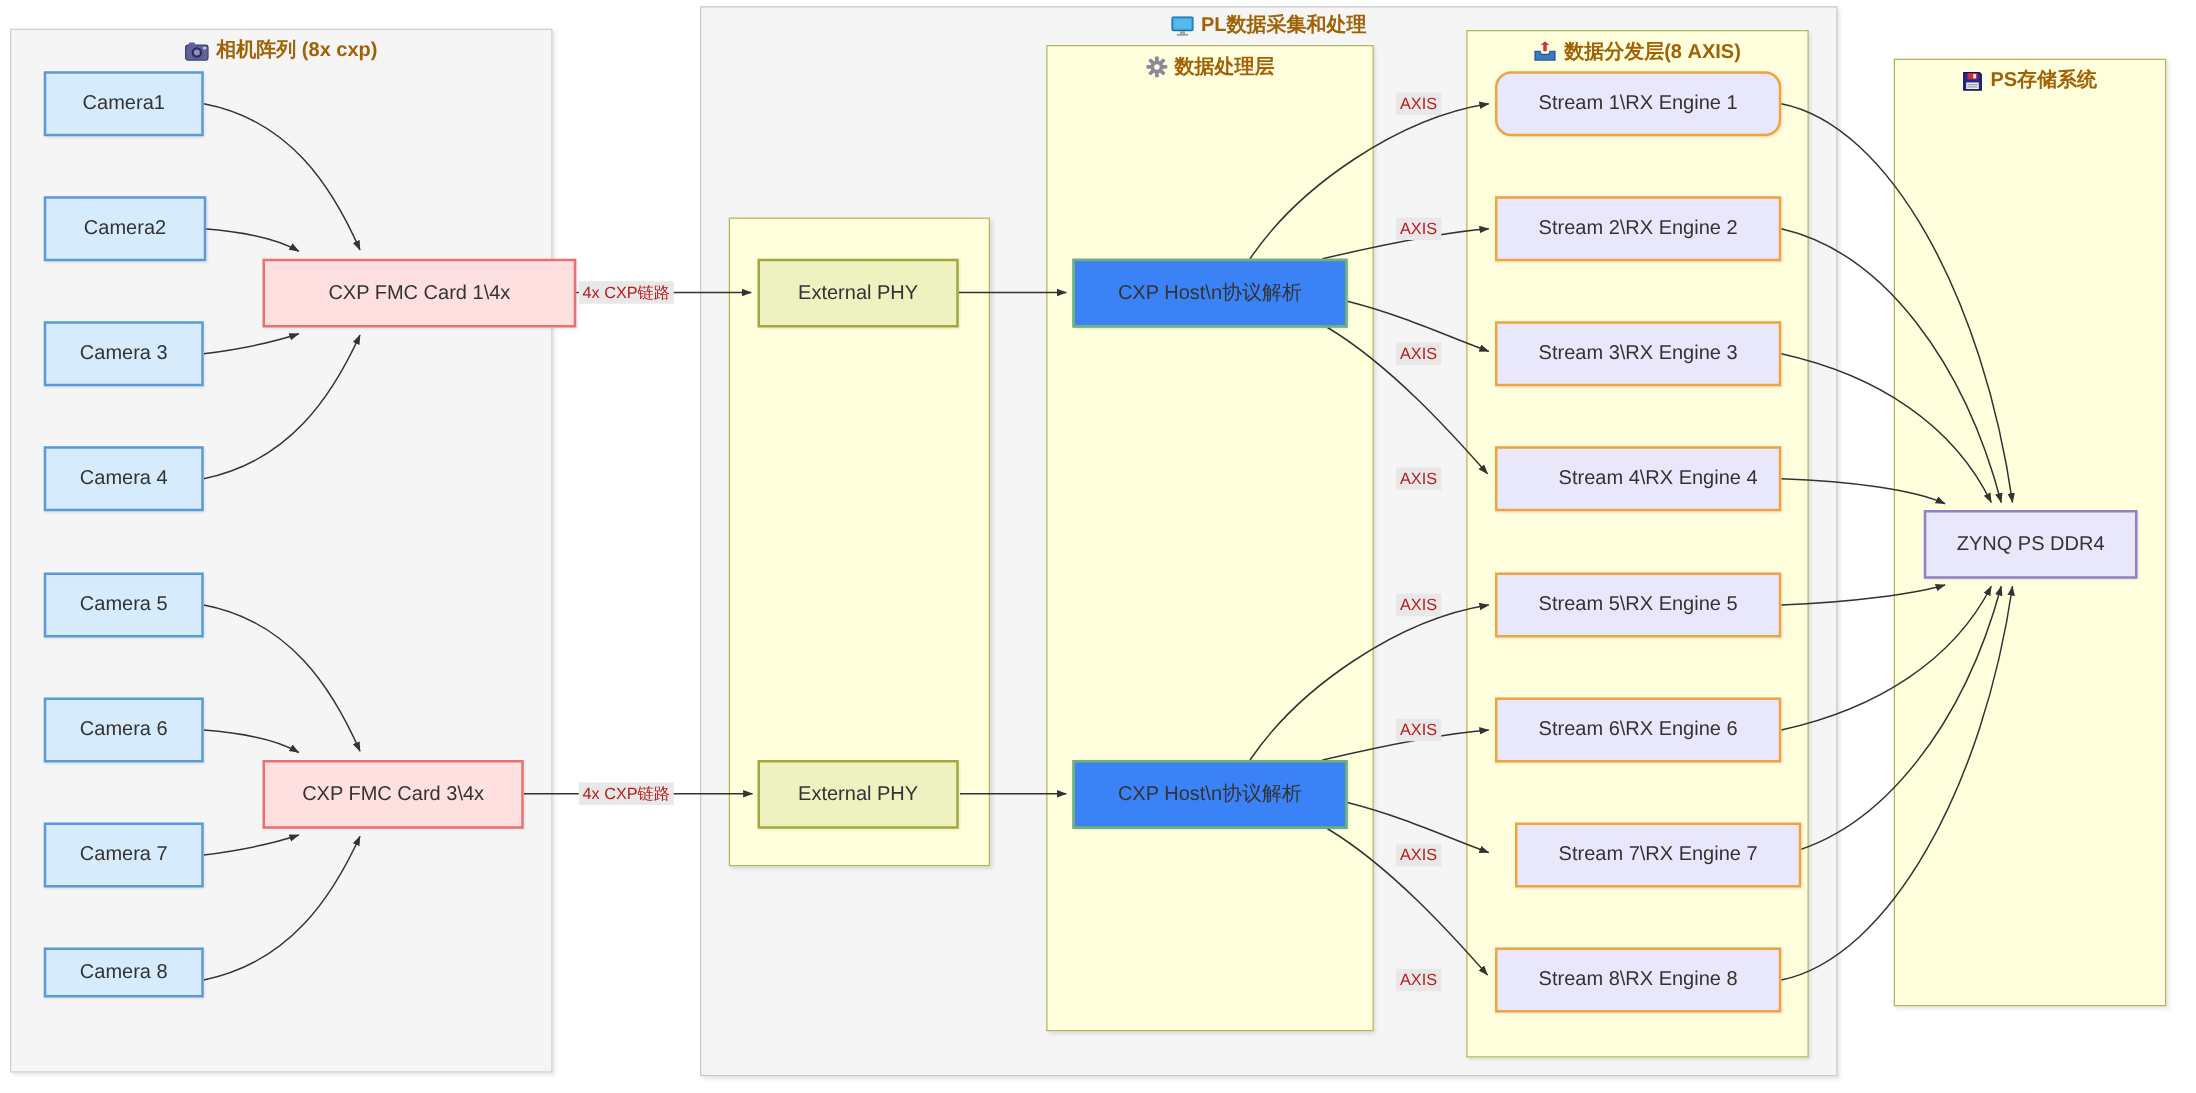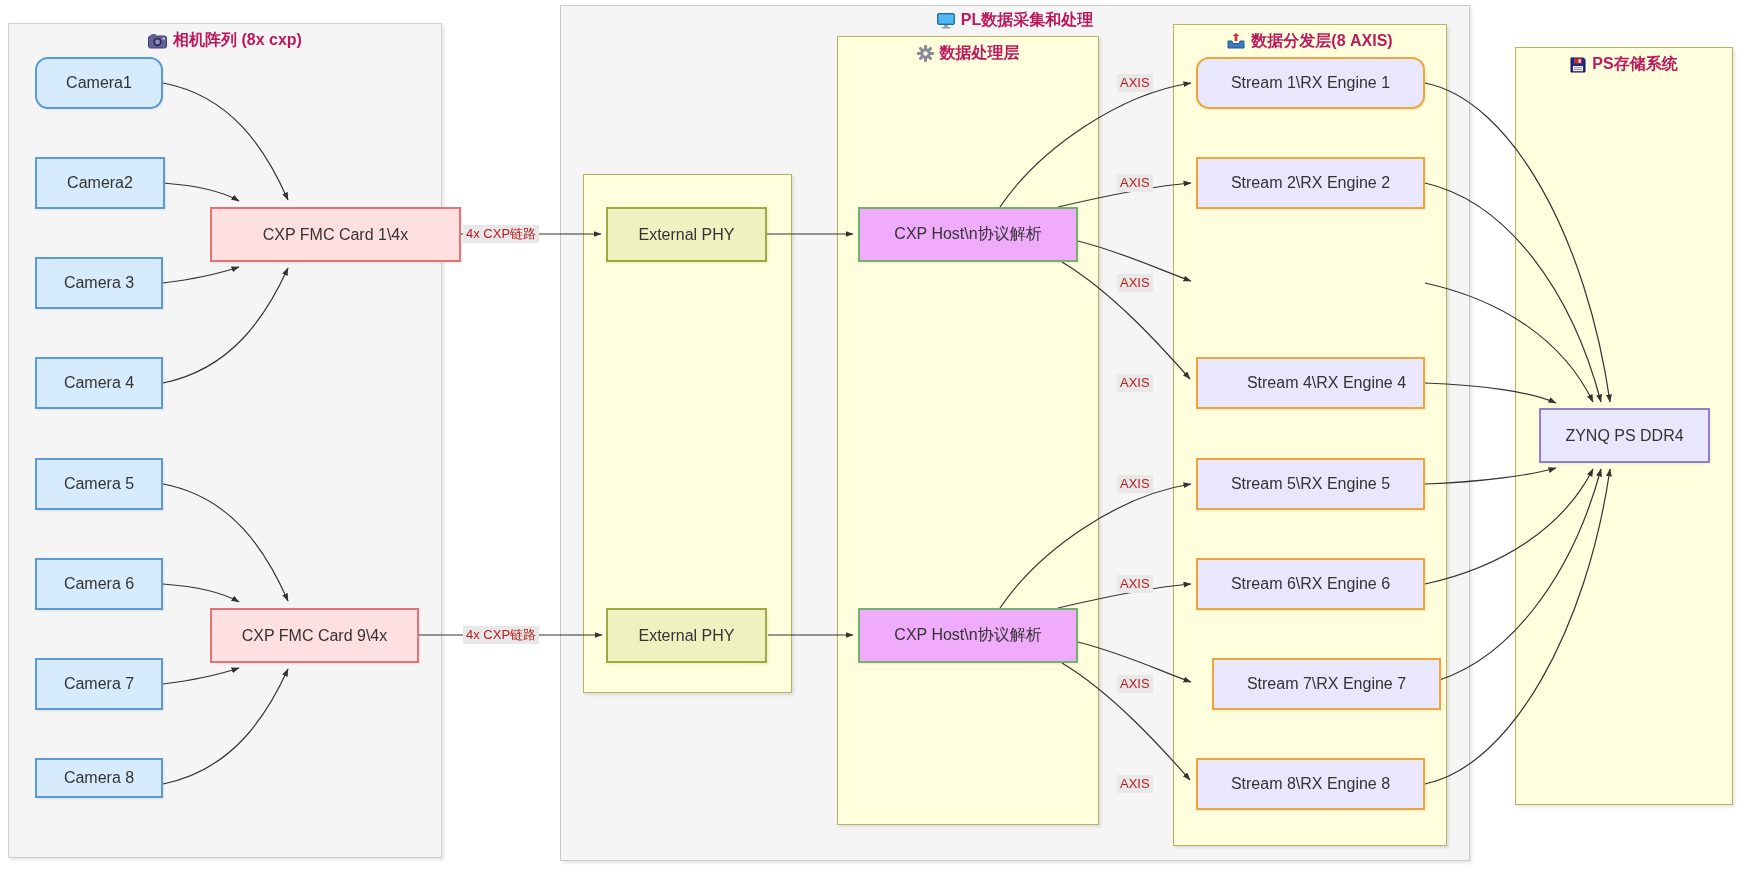--- a/index.html
+++ b/index.html
@@ -1,25 +1,25 @@
 <!DOCTYPE html>
 <html><head>
 <meta charset="utf-8">
 <style>
   html,body{margin:0;padding:0;background:#ffffff;font-family:"Liberation Sans","DejaVu Sans",sans-serif;}
   .canvas{position:relative;width:1757px;height:874px;background:#ffffff;overflow:hidden;color:#333;}
   .container{position:absolute;box-sizing:border-box;border:1px solid #c9c9c9;background:#f5f5f5;box-shadow:2px 2px 3px rgba(0,0,0,0.10);}
   .container.yellow{background:#ffffde;border:1px solid #b4b45f;}
   .container.lightest{background:#f5f5f5;border:1px solid #d0d0d0;}
-  .ctitle{position:absolute;left:0;right:0;top:6px;text-align:center;font-size:16px;font-weight:600;color:#be185d;white-space:nowrap;display:flex;align-items:center;justify-content:center;gap:6px;}
+  .ctitle{position:absolute;left:0;right:0;top:6px;text-align:center;font-size:16px;font-weight:600;color:#a16207;white-space:nowrap;display:flex;align-items:center;justify-content:center;gap:6px;}
   .node{position:absolute;box-sizing:border-box;display:flex;align-items:center;justify-content:center;font-size:16px;color:#333;text-align:center;white-space:nowrap;box-shadow:1px 1px 2px rgba(0,0,0,0.08);}
   .camera{background:#d6ebfb;border:2px solid #5b9bd5;}
   .fmc{background:#ffe0e0;border:2px solid #e57373;}
   .phy{background:#eef2c0;border:2px solid #a2a93c;}
-  .host{background:#f0abfc;border:2px solid #72b172;}
+  .host{background:#3b82f6;border:2px solid #72b172;}
   .stream{background:#e9e7fb;border:2px solid #f0a43c;}
   .ddr{background:#e9e7fb;border:2px solid #9180c4;}
   .elabel{position:absolute;background:#e8e8e8;color:#b91c1c;font-size:13px;line-height:18px;height:18px;padding:0 3px;white-space:nowrap;text-align:center;z-index:5;}
   svg.edges{position:absolute;left:0;top:0;z-index:4;}
   .node,.elabel{z-index:6;}
   .icon{display:inline-block;line-height:0;}
 </style>
 </head>
 <body>
 
@@ -145,21 +145,21 @@
       <path d="M1425,283 C1502,300 1563,340 1593,402"></path>
       <path d="M1425,383 C1482,385 1532,392 1556,403"></path>
 
       <path d="M1425,484 C1482,482 1532,475 1556,468"></path>
       <path d="M1425,584 C1502,567 1563,528 1593,469"></path>
       <path d="M1425,684 C1508,665 1572,576 1601,469"></path>
       <path d="M1425,784 C1512,766 1587,628 1610,469"></path>
     </g>
   </svg>
 
-  <div class="node camera" style="left:35px;top:57px;width:128px;height:52px;border-radius:13px;">
+  <div class="node camera" style="left:35px;top:57px;width:128px;height:52px;">
       <span>Camera1</span>
     </div>
   <div class="node camera" style="left:35px;top:157px;width:130px;height:52px;">
       <span>Camera2</span>
     </div>
   <div class="node camera" style="left:35px;top:257px;width:128px;height:52px;">
       <span>Camera 3</span>
     </div>
   <div class="node camera" style="left:35px;top:357px;width:128px;height:52px;">
       <span>Camera 4</span>
@@ -174,21 +174,21 @@
       <span>Camera 7</span>
     </div>
   <div class="node camera" style="left:35px;top:758px;width:128px;height:40px;">
       <span>Camera 8</span>
     </div>
 
   <div class="node fmc" style="left:210px;top:207px;width:251px;height:55px;">
       <span>CXP FMC Card 1\4x</span>
     </div>
   <div class="node fmc" style="left:210px;top:608px;width:209px;height:55px;">
-      <span>CXP FMC Card 9\4x</span>
+      <span>CXP FMC Card 3\4x</span>
     </div>
 
   <div class="node phy" style="left:606px;top:207px;width:161px;height:55px;">
       <span>External PHY</span>
     </div>
   <div class="node phy" style="left:606px;top:608px;width:161px;height:55px;">
       <span>External PHY</span>
     </div>
 
   <div class="node host" style="left:858px;top:207px;width:220px;height:55px;">
@@ -196,20 +196,23 @@
     </div>
   <div class="node host" style="left:858px;top:608px;width:220px;height:55px;">
       <span>CXP Host\n协议解析</span>
     </div>
 
   <div class="node stream" style="left:1196px;top:57px;width:229px;height:52px;border-radius:13px;">
       <span>Stream 1\RX Engine 1</span>
     </div>
   <div class="node stream" style="left:1196px;top:157px;width:229px;height:52px;">
       <span>Stream 2\RX Engine 2</span>
+    </div>
+  <div class="node stream" style="left:1196px;top:257px;width:229px;height:52px;">
+      <span>Stream 3\RX Engine 3</span>
     </div>
   <div class="node stream" style="left:1196px;top:357px;width:229px;height:52px;padding-left:32px;">
       <span>Stream 4\RX Engine 4</span>
     </div>
   <div class="node stream" style="left:1196px;top:458px;width:229px;height:52px;">
       <span>Stream 5\RX Engine 5</span>
     </div>
   <div class="node stream" style="left:1196px;top:558px;width:229px;height:52px;">
       <span>Stream 6\RX Engine 6</span>
     </div>

